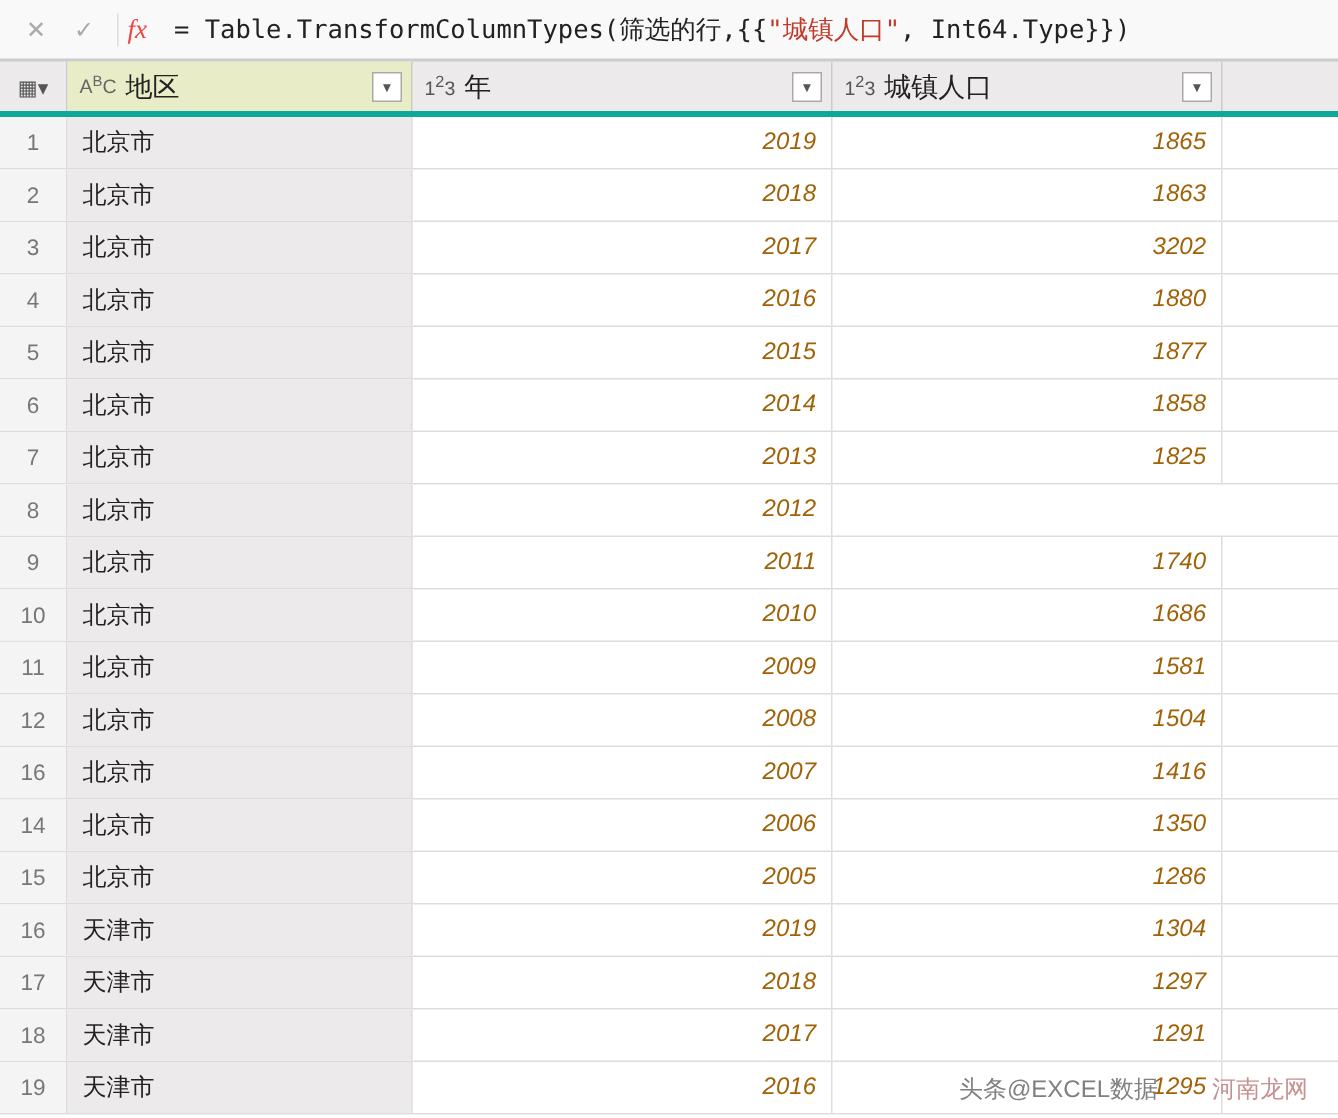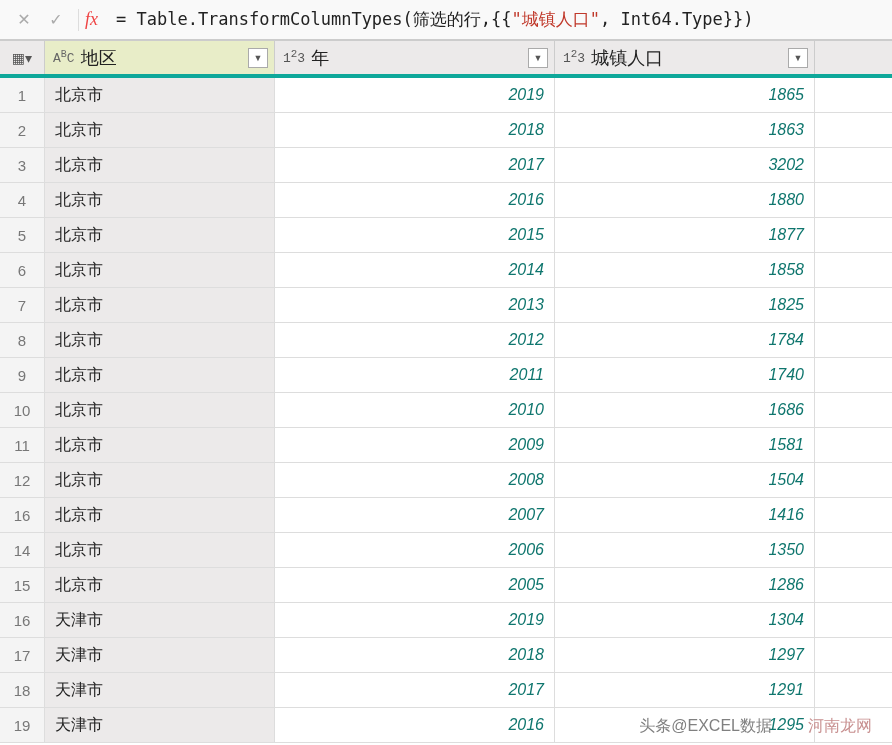--- a/index.html
+++ b/index.html
@@ -79,21 +79,21 @@
       padding: 0 8px;
       position: relative;
     }
     .header-cell.selected {
       background: #e8edc8;
     }
     .col-region { width: 230px; }
     .col-year { width: 280px; }
     .col-pop { width: 260px; }
     .type-icon {
-      font-family: Liberation Mono, monospace;
+      font-family: Liberation Sans, sans-serif;
       color: #555;
       font-size: 13px;
       margin-right: 6px;
     }
     .type-abc {
       color: #666;
     }
     .type-abc .sup {
       font-size: 10px;
       vertical-align: super;
@@ -138,21 +138,21 @@
       padding: 16px 10px;
       font-size: 16px;
       color: #222;
     }
     .cell.selected {
       background: #eceaea;
     }
     .cell.num {
       justify-content: flex-end;
       font-style: italic;
-      color: #0f766e;
+      color: #a16207;
     }
     .watermark {
       position: absolute;
       bottom: 8px;
       right: 120px;
       font-size: 16px;
       color: #808080;
       font-family: Liberation Sans, sans-serif;
       text-align: center;
     }
@@ -241,21 +241,20 @@
       <div class="data-row">
     <div class="row-num">7</div>
     <div class="cell col-region selected">北京市</div>
     <div class="cell col-year num">2013</div>
     <div class="cell col-pop num">1825</div>
   </div>
       <div class="data-row">
     <div class="row-num">8</div>
     <div class="cell col-region selected">北京市</div>
     <div class="cell col-year num">2012</div>
-    <div class="cell col-pop num">1784</div>
   </div>
       <div class="data-row">
     <div class="row-num">9</div>
     <div class="cell col-region selected">北京市</div>
     <div class="cell col-year num">2011</div>
     <div class="cell col-pop num">1740</div>
   </div>
       <div class="data-row">
     <div class="row-num">10</div>
     <div class="cell col-region selected">北京市</div>

